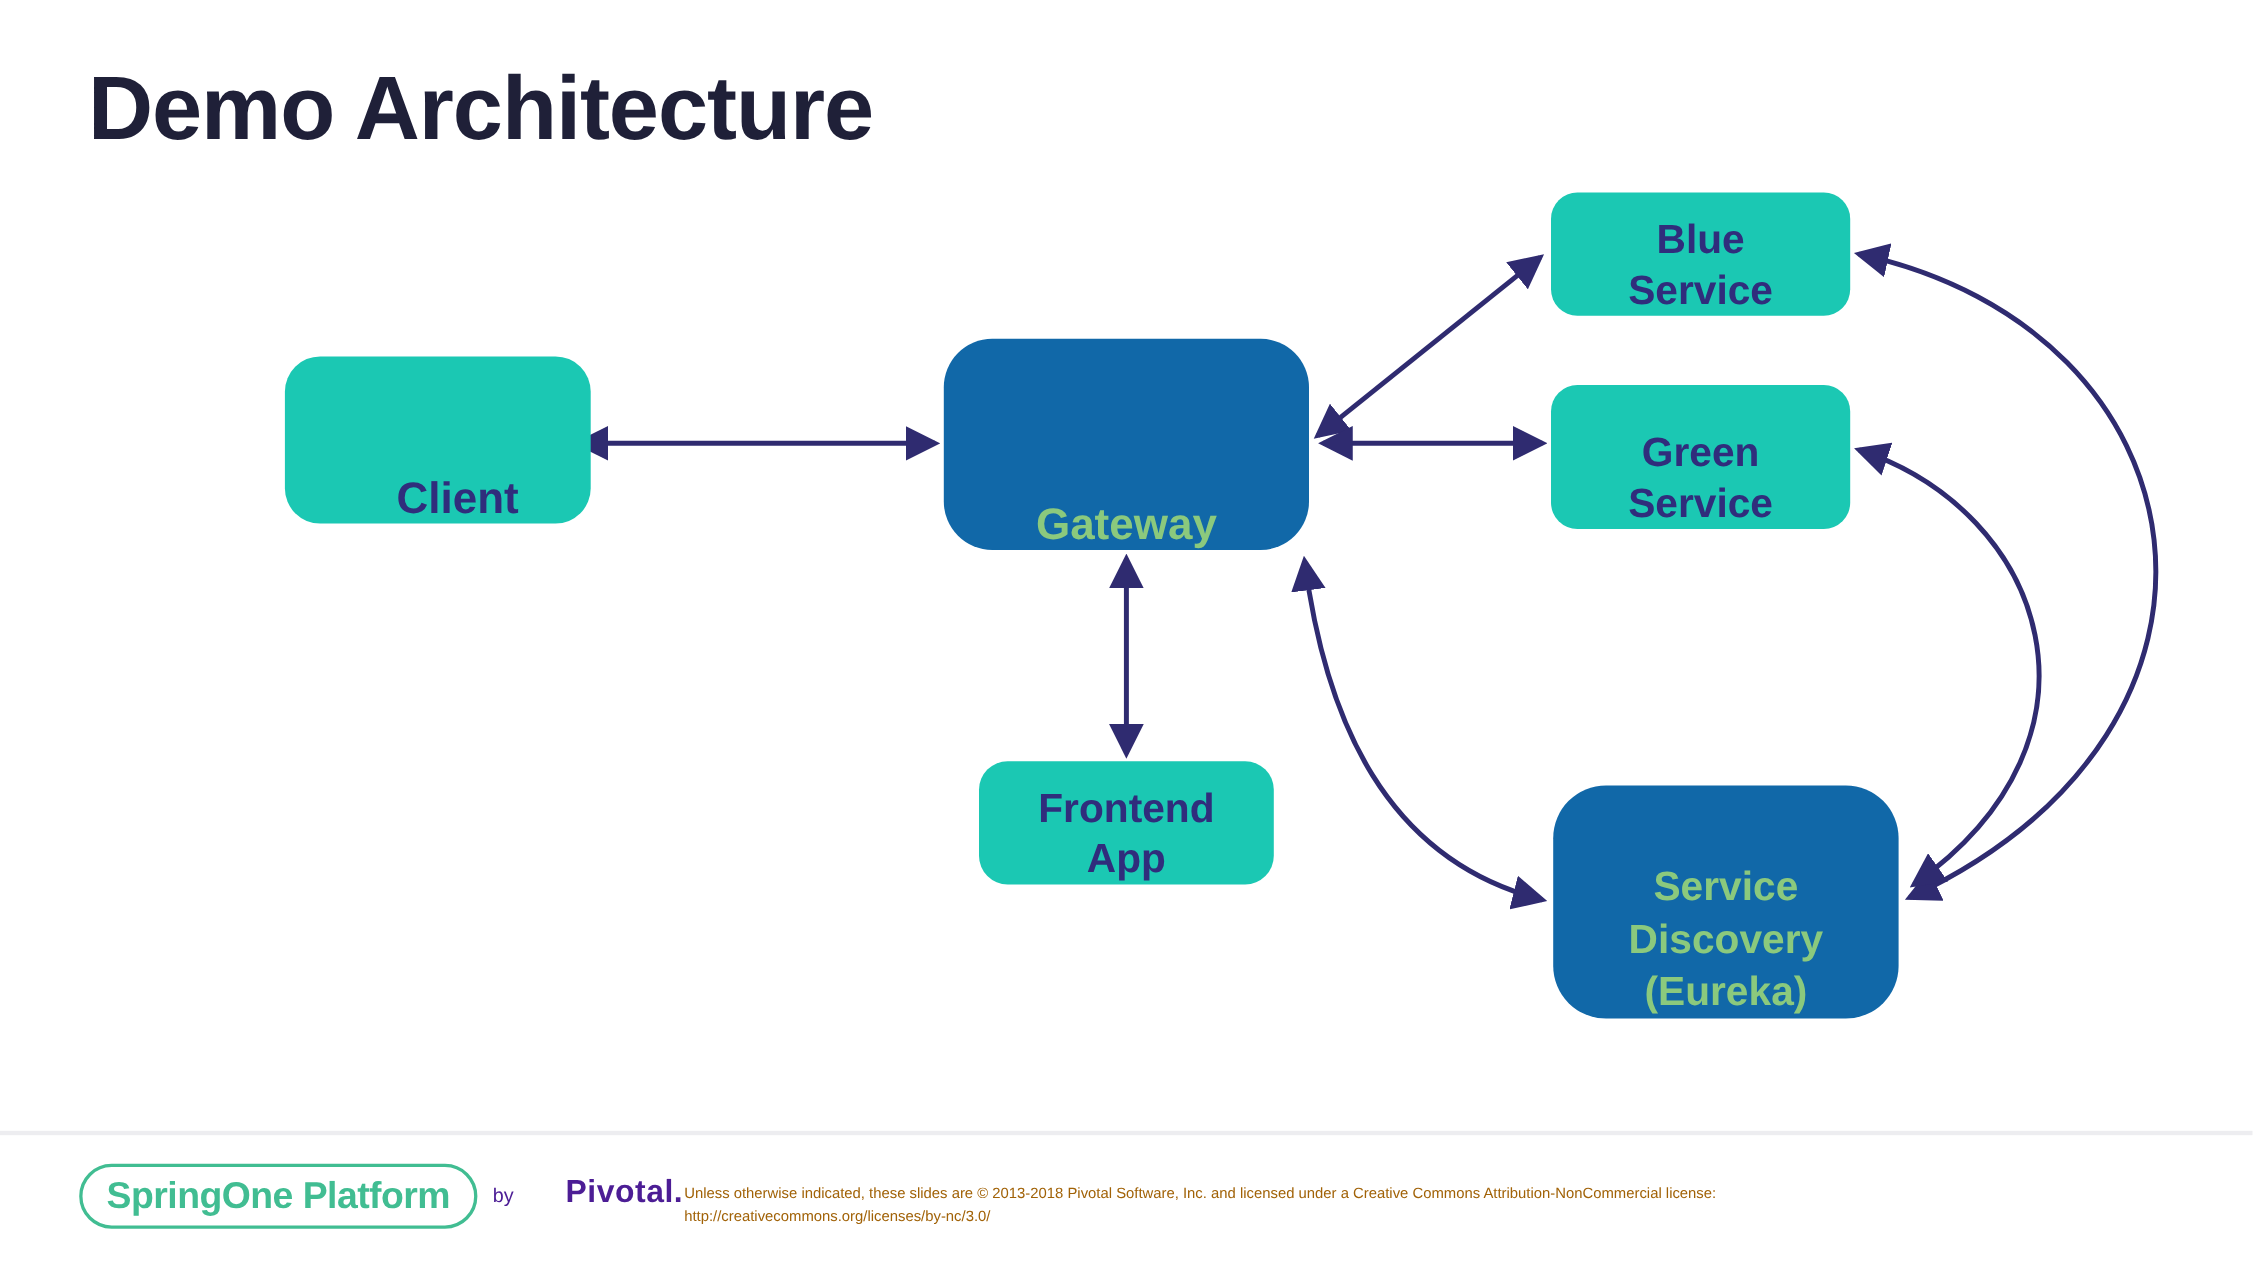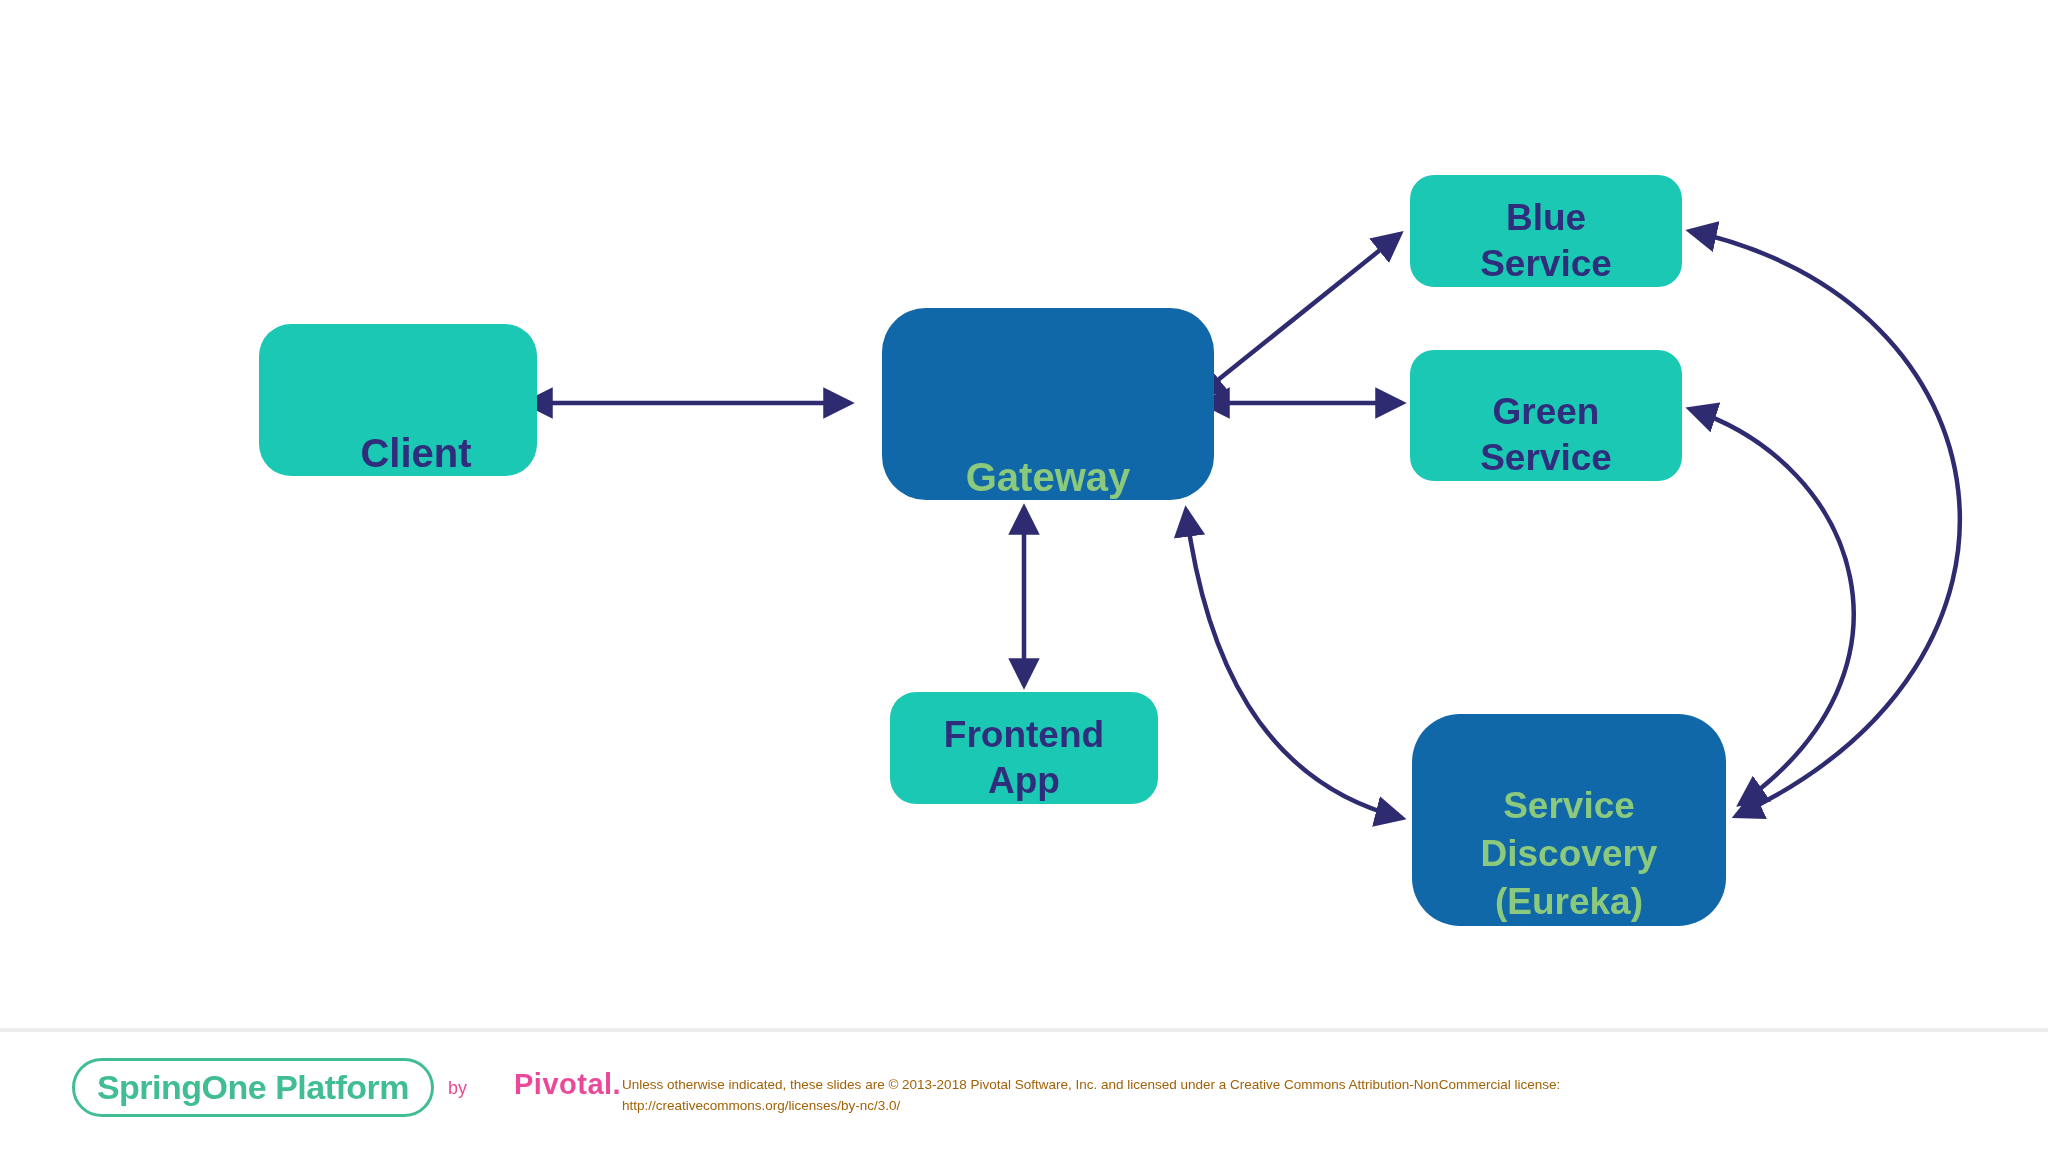--- a/index.html
+++ b/index.html
@@ -31,21 +31,21 @@
     display: flex;
     flex-direction: column;
     align-items: center;
     justify-content: flex-end;
     font-weight: bold;
     text-align: center;
   }
   .node.teal { background: #1bc8b3; color: #302d7c; }
   .node.blue { background: #1168a8; color: #8bc97d; }
   .node-client   { left: 259px; top: 324px; width: 242px; height: 152px; border-radius: 32px; font-size: 40px; padding-left: 36px; }
-  .node-gateway  { left: 858px; top: 308px; width: 332px; height: 192px; border-radius: 44px; font-size: 40px; margin-left: 24px; }
+  .node-gateway  { left: 858px; top: 308px; width: 332px; height: 192px; border-radius: 44px; font-size: 40px; }
   .node-blue-service  { left: 1410px; top: 175px; width: 272px; height: 112px; border-radius: 24px; font-size: 37px; line-height: 46px; }
   .node-green-service { left: 1410px; top: 350px; width: 272px; height: 131px; border-radius: 24px; font-size: 37px; line-height: 46px; }
   .node-frontend-app  { left: 890px;  top: 692px; width: 268px; height: 112px; border-radius: 26px; font-size: 37px; line-height: 46px; }
   .node-service-discovery { left: 1412px; top: 714px; width: 314px; height: 212px; border-radius: 48px; font-size: 37px; line-height: 48px; }
   .divider {
     position: absolute;
     left: 0; top: 1028px;
     width: 2048px; height: 4px;
     background: #ededf0;
   }
@@ -63,38 +63,39 @@
     font-weight: bold;
     font-size: 34px;
     letter-spacing: -0.5px;
   }
   .footer-byline {
     position: absolute;
     left: 448px; top: 1068px;
     height: 40px;
     display: flex;
     align-items: baseline;
-    color: #ec4899;
+    color: #4c1d95;
   }
   .footer-byline .by { font-size: 18px; margin-right: 7px; }
   .footer-byline .brand { font-size: 29px; font-weight: bold; letter-spacing: 0.5px; margin-left: 40px; }
   .license {
     position: absolute;
     left: 622px; top: 1074px;
     width: 980px;
     color: #a16207;
     font-size: 13.5px;
     line-height: 21px;
   }
 </style>
 </head>
 <body>
 
 <div class="stage">
 
+  <div class="slide-title">Demo Architecture</div>
 
   <svg class="edges-layer" viewBox="0 0 2048 1152" xmlns="http://www.w3.org/2000/svg">
     <defs>
       <marker id="ah" viewBox="0 0 10 10" refX="8.5" refY="5" markerWidth="7" markerHeight="7" orient="auto-start-reverse">
         <path d="M0,0 L10,5 L0,10 z" fill="#2f2b70"></path>
       </marker>
     </defs>
     <g fill="none" stroke="#2f2b70" stroke-width="4.5">
       <path d="M 526 403 L 850 403" marker-start="url(#ah)" marker-end="url(#ah)"></path>
       <path d="M 1024 508 L 1024 685" marker-start="url(#ah)" marker-end="url(#ah)"></path>

